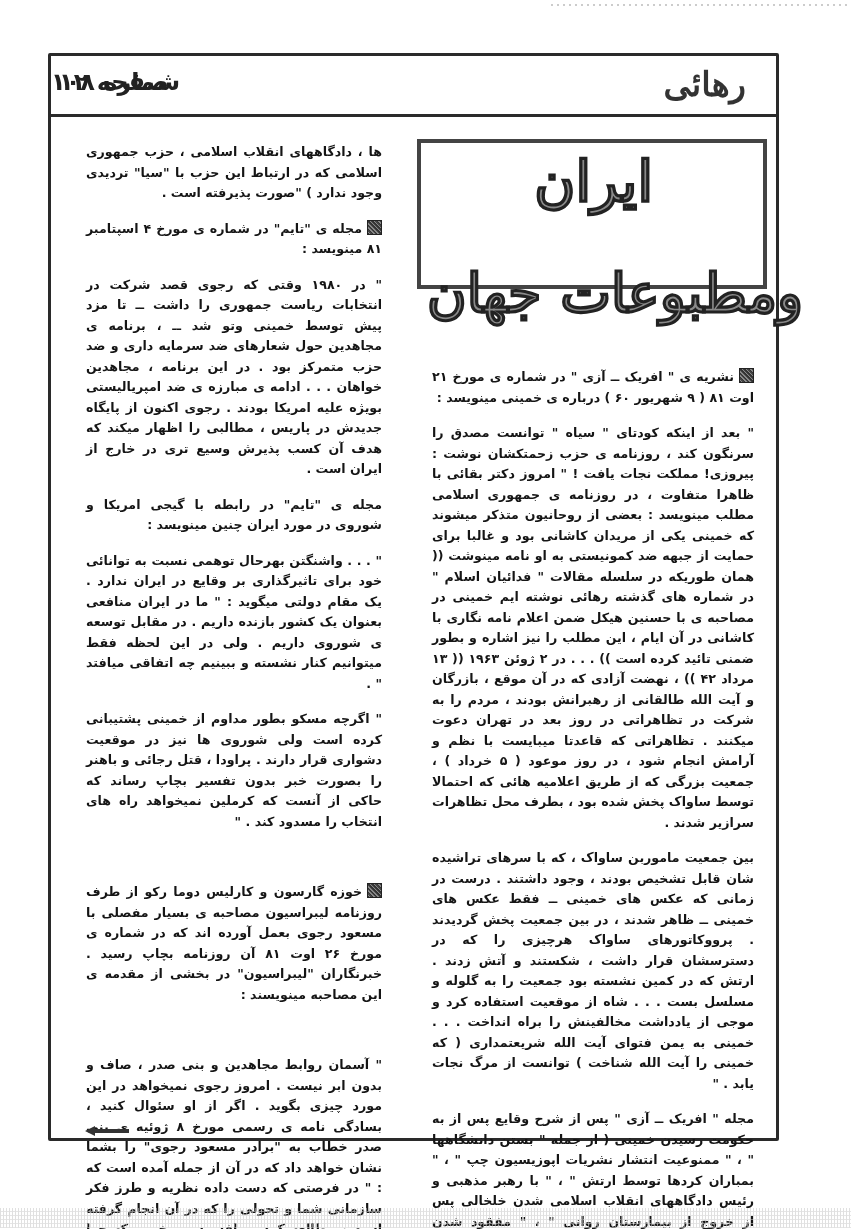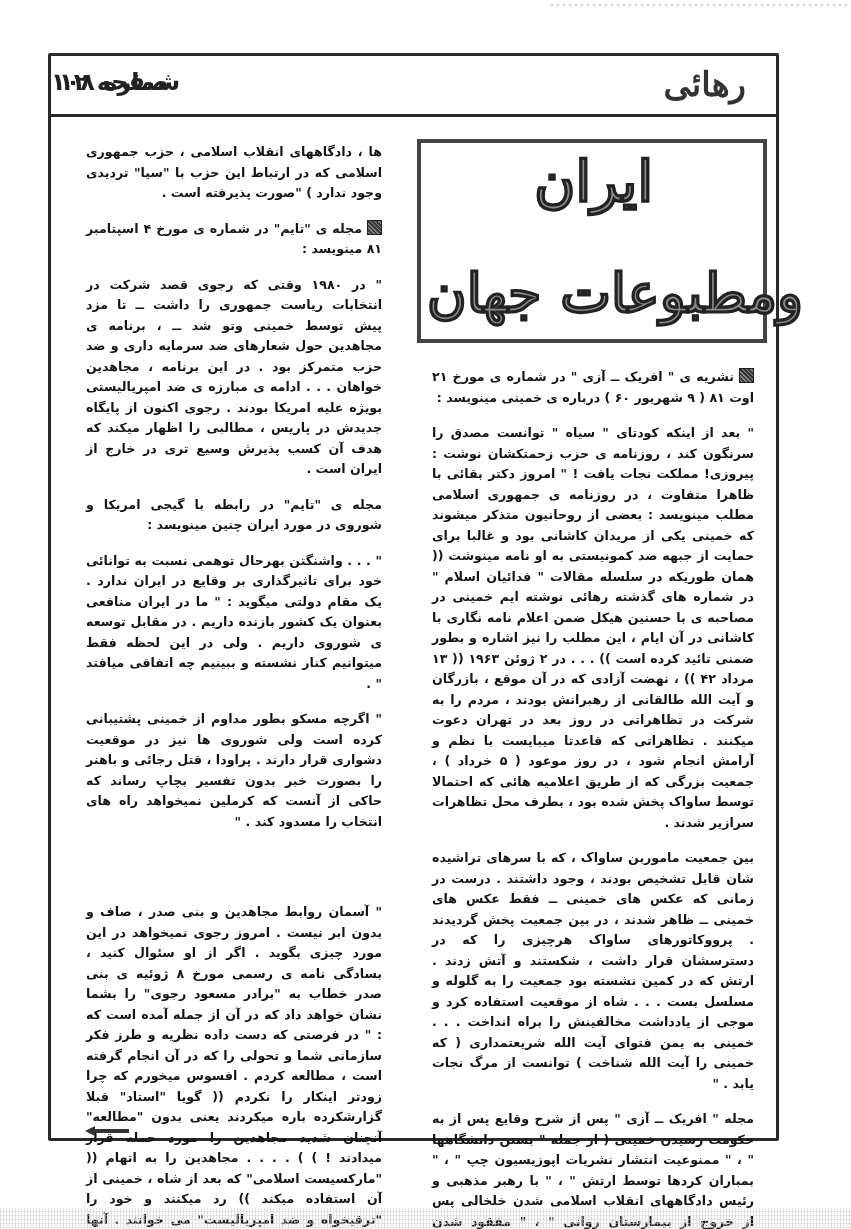--- a/index.html
+++ b/index.html
@@ -23,21 +23,21 @@
     .col { position: absolute; direction: rtl; text-align: justify; font-size: 12.6px;
            line-height: 20.5px; font-weight: bold; color: #151515; }
     .col p { margin: 15px; }
     .col-left { left: 20px; top: 71px; width: 326px; }
     .col-right { left: 366px; top: 296px; width: 352px; }
 
     .bullet { display: inline-block; width: 13px; height: 13px; margin-left: 5px; vertical-align: -2px;
               background: repeating-linear-gradient(45deg,#333 0 1px,#888 1px 2px,#444 2px 3px); border: 1px solid #222; }
     .gap { height: 20px; }
 
-    .titlebox { position: absolute; left: 366px; top: 83px; width: 350px; height: 204px;
+    .titlebox { position: absolute; left: 366px; top: 83px; width: 350px; height: 150px;
                 border: 4px solid #444; box-sizing: border-box; direction: rtl; }
     .title1 { position: absolute; right: 110px; top: 6px; font-family: "DejaVu Serif", serif;
               font-size: 56px; font-weight: bold; color: #8a8a8a; -webkit-text-stroke: 1.5px #222; line-height: 64px; }
     .title2 { position: absolute; left: 6px; top: 78px; font-family: "DejaVu Serif", serif;
               font-size: 54px; font-weight: bold; color: #8a8a8a; -webkit-text-stroke: 1.5px #222; line-height: 64px;
               white-space: nowrap; margin-top: 40px; }
 
     .arrow { position: absolute; left: 34px; top: 1070px; width: 44px; height: 10px; }
   </style>
 </head>
@@ -65,20 +65,21 @@
   </div>
 
   <div class="col col-left">
     <p>ها ، دادگاههای انقلاب اسلامی ، حزب جمهوری اسلامی که در ارتباط این حزب با "سیا" تردیدی وجود ندارد ) "صورت پذیرفته است .</p>
     <p><span class="bullet"></span><span>مجله ی "تایم" در شماره ی مورخ ۴ اسپتامبر ۸۱ مینویسد :</span></p>
     <p>" در ۱۹۸۰ وقتی که رجوی قصد شرکت در انتخابات ریاست جمهوری را داشت ــ تا مزد پیش توسط خمینی وتو شد ــ ، برنامه ی مجاهدین حول شعارهای ضد سرمایه داری و ضد حزب متمرکز بود . در این برنامه ، مجاهدین خواهان . . . ادامه ی مبارزه ی ضد امپریالیستی بویژه علیه امریکا بودند . رجوی اکنون از پایگاه جدیدش در پاریس ، مطالبی را اظهار میکند که هدف آن کسب پذیرش وسیع تری در خارج از ایران است .</p>
     <p>مجله ی "تایم" در رابطه با گیجی امریکا و شوروی در مورد ایران چنین مینویسد :</p>
     <p>" . . . واشنگتن بهرحال توهمی نسبت به توانائی خود برای تاثیرگذاری بر وقایع در ایران ندارد . یک مقام دولتی میگوید : " ما در ایران منافعی بعنوان یک کشور بازنده داریم . در مقابل توسعه ی شوروی داریم . ولی در این لحظه فقط میتوانیم کنار نشسته و ببینیم چه اتفاقی میافتد " .</p>
     <p>" اگرچه مسکو بطور مداوم از خمینی پشتیبانی کرده است ولی شوروی ها نیز در موقعیت دشواری قرار دارند . پراودا ، قتل رجائی و باهنر را بصورت خبر بدون تفسیر بچاپ رساند که حاکی از آنست که کرملین نمیخواهد راه های انتخاب را مسدود کند . "</p>
     <div class="gap"></div>
+    <p><span class="bullet"></span><span>خوزه گارسون و کارلیس دوما رکو از طرف روزنامه لیبراسیون مصاحبه ی بسیار مفصلی با مسعود رجوی بعمل آورده اند که در شماره ی مورخ ۲۶ اوت ۸۱ آن روزنامه بچاپ رسید . خبرنگاران "لیبراسیون" در بخشی از مقدمه ی این مصاحبه مینویسند :</span></p>
     <div class="gap"></div>
     <p>" آسمان روابط مجاهدین و بنی صدر ، صاف و بدون ابر نیست . امروز رجوی نمیخواهد در این مورد چیزی بگوید . اگر از او سئوال کنید ، بسادگی نامه ی رسمی مورخ ۸ ژوئیه ی بنی صدر خطاب به "برادر مسعود رجوی" را بشما نشان خواهد داد که در آن از جمله آمده است که : " در فرصتی که دست داده نظریه و طرز فکر سازمانی شما و تحولی را که در آن انجام گرفته است ، مطالعه کردم . افسوس میخورم که چرا زودتر اینکار را نکردم (( گویا "استاد" قبلا گزارشکرده باره میکردند یعنی بدون "مطالعه" آنچنان شدید مجاهدین را مورد حمله قرار میدادند ! ) ) . . . . مجاهدین را به اتهام (( "مارکسیست اسلامی" که بعد از شاه ، خمینی از آن استفاده میکند )) رد میکنند و خود را "ترقیخواه و ضد امپریالیست" می خوانند . آنها شیفته ی قهرمانان انقلابی جهان سوم اند . رجوی (( به خبرنگار "لیبراسیون" که یکی از آنها برزیلی است )) میگوید : کارلیس</p>
   </div>
 
   <svg class="arrow" viewBox="0 0 44 10">
     <polygon points="0,5 10,0 10,3 44,3 44,7 10,7 10,10" fill="#333"></polygon>
   </svg>
 </div>
 
 <div class="scan-bottom"></div>

